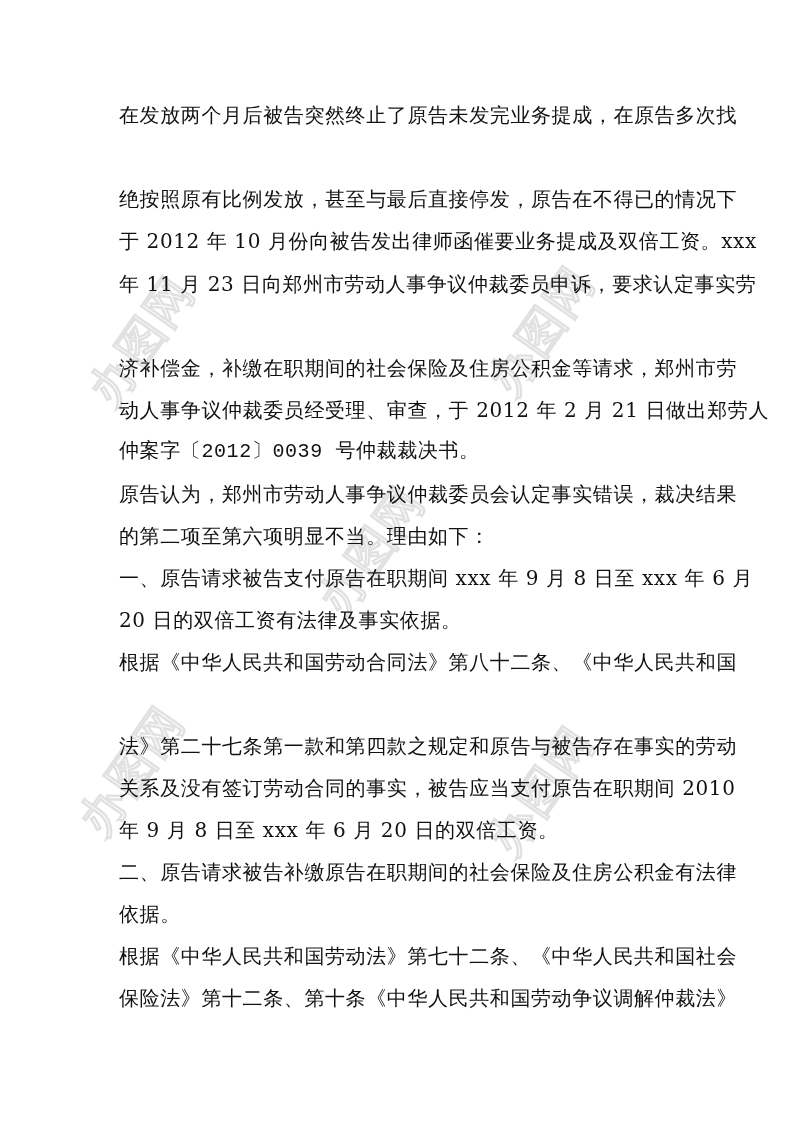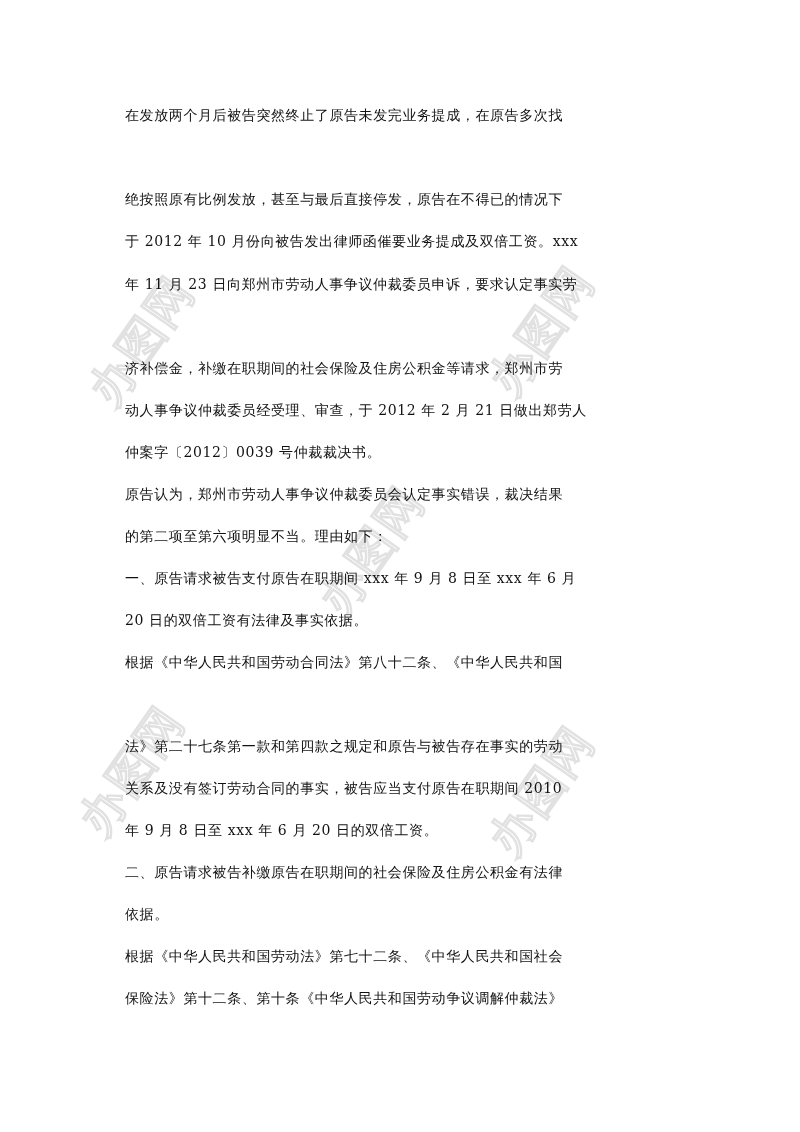--- a/index.html
+++ b/index.html
@@ -17,24 +17,24 @@
     }
     .page {
       position: absolute;
       left: 0; top: 0;
       width: 800px;
       height: 1132px;
       background: #ffffff;
     }
     .line {
       position: absolute;
-      left: 125px;
+      left: 119px;
       width: 560px;
       height: 30px;
-      font-size: 14px;
+      font-size: 20px;
       line-height: 30px;
       white-space: nowrap;
       letter-spacing: 0.6px;
     }
     .watermark {
       position: absolute;
       font-family: "DejaVu Sans", sans-serif;
       font-size: 46px;
       font-weight: bold;
       color: transparent;
@@ -56,21 +56,21 @@
   <div class="watermark" style="left:300px; top:520px;">办图网</div>
   <div class="watermark" style="left:60px; top:740px;">办图网</div>
   <div class="watermark" style="left:470px; top:760px;">办图网</div>
 
   <div class="line" style="top:100px;">在发放两个月后被告突然终止了原告未发完业务提成，在原告多次找</div>
   <div class="line" style="top:184px;">绝按照原有比例发放，甚至与最后直接停发，原告在不得已的情况下</div>
   <div class="line" style="top:226px;">于 2012 年 10 月份向被告发出律师函催要业务提成及双倍工资。xxx</div>
   <div class="line" style="top:269px;">年 11 月 23 日向郑州市劳动人事争议仲裁委员申诉，要求认定事实劳</div>
   <div class="line" style="top:353px;">济补偿金，补缴在职期间的社会保险及住房公积金等请求，郑州市劳</div>
   <div class="line" style="top:395px;">动人事争议仲裁委员经受理、审查，于 2012 年 2 月 21 日做出郑劳人</div>
-  <div class="line" style="top:437px;">仲案字〔2012〕0039 号仲裁裁决书。</div>
+  <div class="line" style="top:437px;font-family:Liberation Mono, monospace;">仲案字〔2012〕0039 号仲裁裁决书。</div>
   <div class="line" style="top:479px;">原告认为，郑州市劳动人事争议仲裁委员会认定事实错误，裁决结果</div>
   <div class="line" style="top:521px;">的第二项至第六项明显不当。理由如下：</div>
   <div class="line" style="top:563px;">一、原告请求被告支付原告在职期间 xxx 年 9 月 8 日至 xxx 年 6 月</div>
   <div class="line" style="top:605px;">20 日的双倍工资有法律及事实依据。</div>
   <div class="line" style="top:647px;">根据《中华人民共和国劳动合同法》第八十二条、《中华人民共和国</div>
   <div class="line" style="top:731px;">法》第二十七条第一款和第四款之规定和原告与被告存在事实的劳动</div>
   <div class="line" style="top:773px;">关系及没有签订劳动合同的事实，被告应当支付原告在职期间  2010</div>
   <div class="line" style="top:815px;">年 9 月 8 日至 xxx 年 6 月 20 日的双倍工资。</div>
   <div class="line" style="top:857px;">二、原告请求被告补缴原告在职期间的社会保险及住房公积金有法律</div>
   <div class="line" style="top:899px;">依据。</div>

